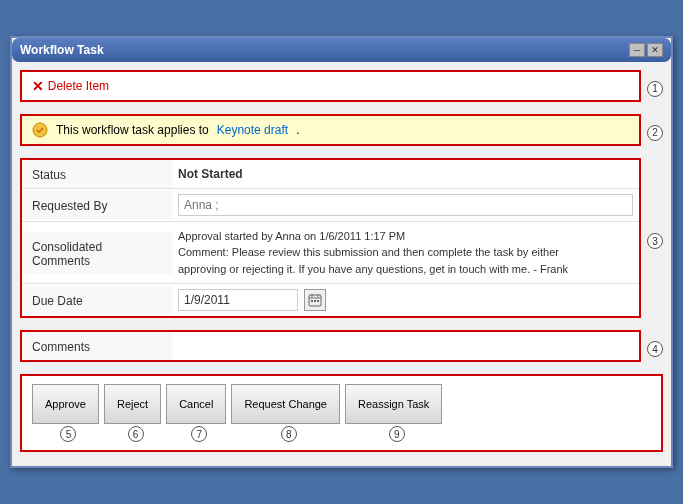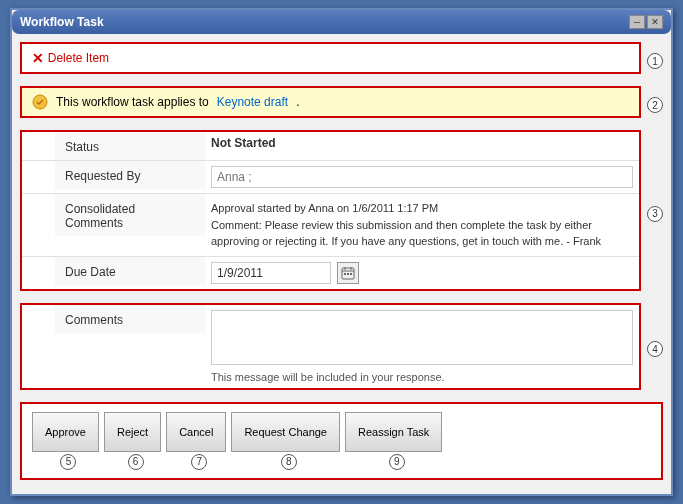--- a/index.html
+++ b/index.html
@@ -96,22 +96,21 @@
       color: #0066cc;
       text-decoration: none;
     }
     
     .form-section {
       padding: 0;
     }
     .form-row {
       display: flex;
       border-bottom: 1px solid #e0e0e0;
-      align-items: flex-start;
-      padding-left: 33px;
+      align-items: center;
     }
     .form-row:last-child {
       border-bottom: none;
     }
     .form-label {
       width: 150px;
       min-width: 150px;
       padding: 6px 10px;
       color: #333;
       font-size: 12px;
@@ -310,24 +309,20 @@
           </div>
         </div>
       </div>
       <span class="num-badge" style="align-self:center;">3</span>
     </div>
 
     <div style="display:flex; align-items:stretch; margin-bottom:6px;">
       <div class="section-box form-section" style="flex:1;">
         <div class="form-row" style="border-bottom:none;">
           <div class="form-label" style="align-items:flex-start; padding-top:8px;">Comments</div>
-          <div class="form-value" style="padding: 5px 6px;">
-            <textarea class="comments-textarea" style=""></textarea>
-            <div class="comments-hint">This message will be included in your response.</div>
-          </div>
         </div>
       </div>
       <span class="num-badge" style="align-self:center;">4</span>
     </div>
 
     <div style="display:flex; align-items:center;">
       <div class="section-box" style="flex:1;">
         <div class="buttons-section">
           <div class="btn-row">
             <div style="display:flex; flex-direction:column; align-items:center; gap:2px;">

